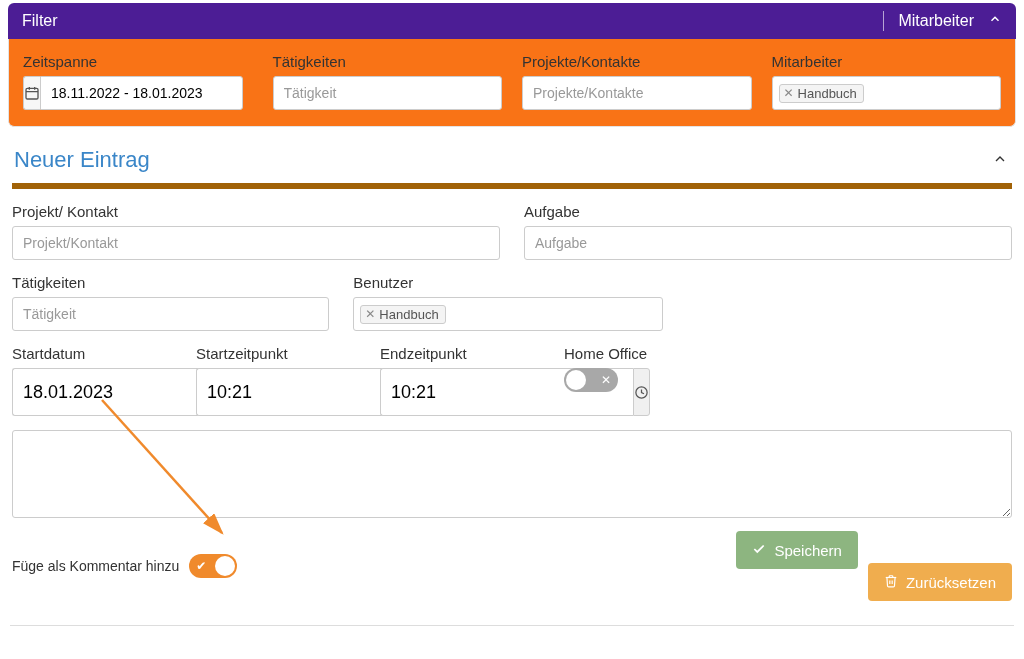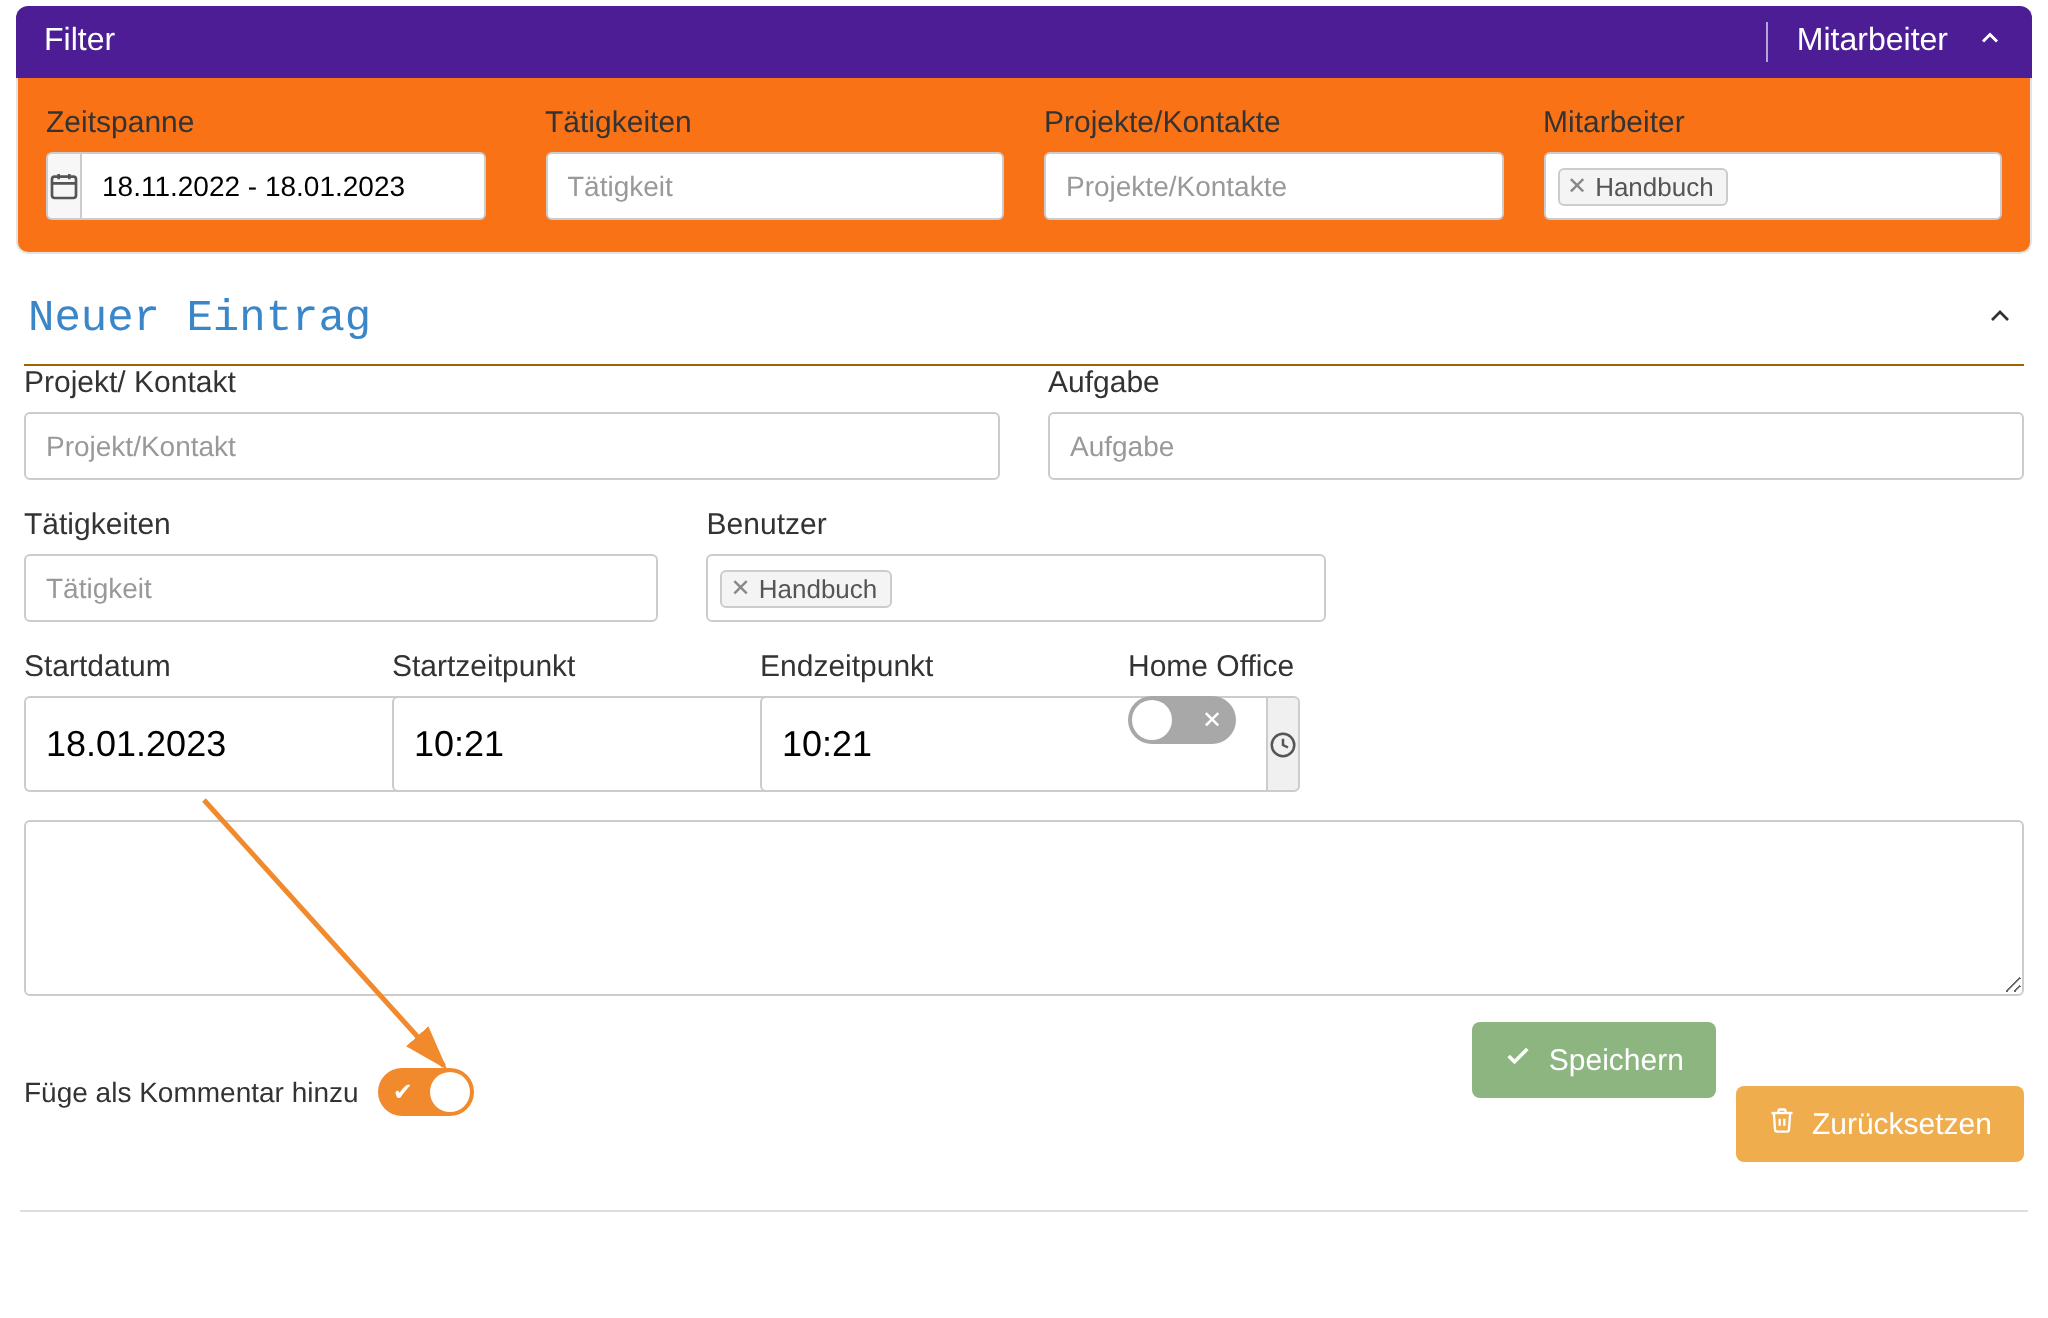--- a/index.html
+++ b/index.html
@@ -140,24 +140,24 @@
   .section-header {
     display: flex;
     align-items: center;
     justify-content: space-between;
     padding: 2px 4px 10px 2px;
   }
   .section-title {
     color: #3a86c8;
     font-size: 22px;
     font-weight: 400;
-    font-family: Liberation Mono, monospace;
   }
   .form-body {
-    border-top: 1px solid #a16207;
+    border-top: 6px solid #a16207;
+    padding-top: 14px;
   }
   .form-row {
     display: flex;
     gap: 24px;
     margin-bottom: 14px;
   }
   .form-col { flex: 1; }
   .form-col.w-33 { flex: 0 0 calc(33.33% - 16px); }
   .dt-wrap {
     display:flex;

